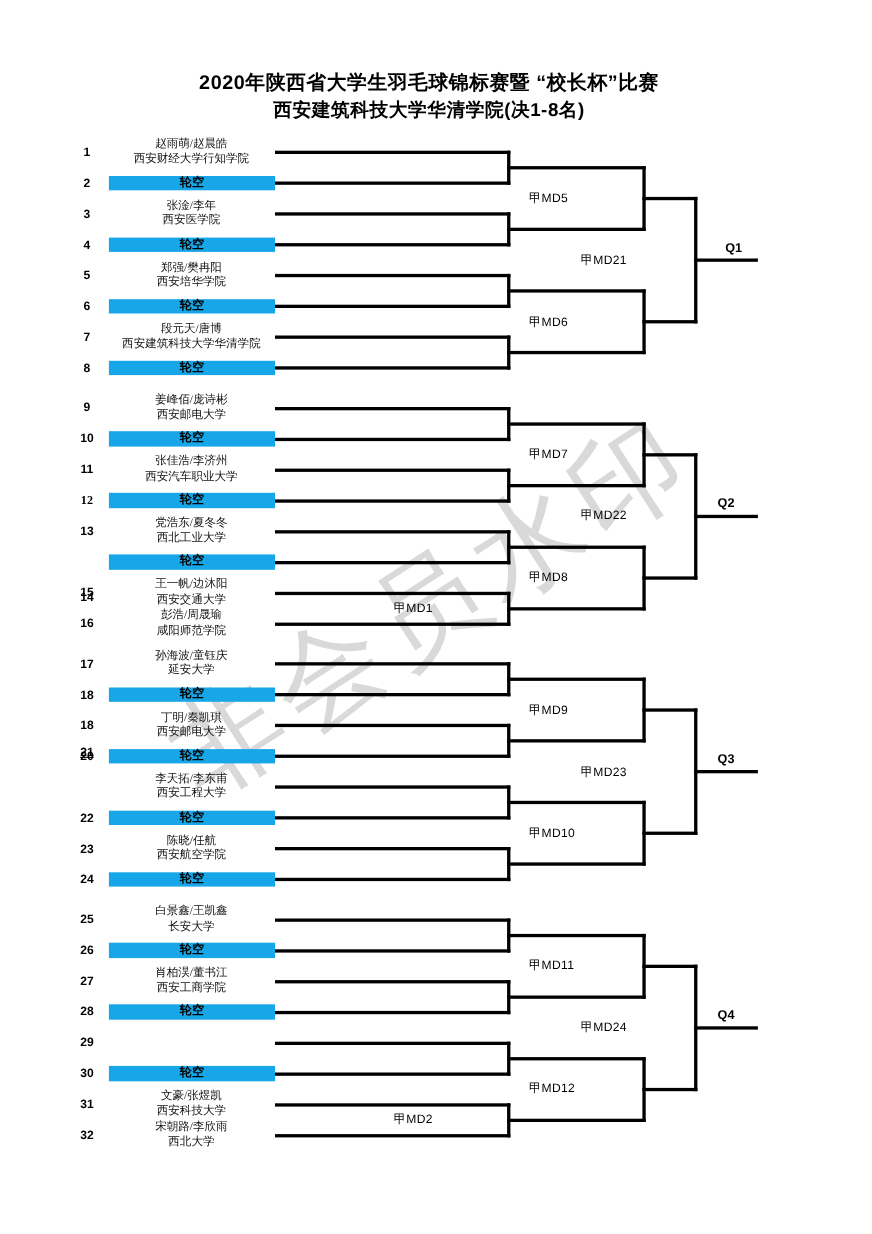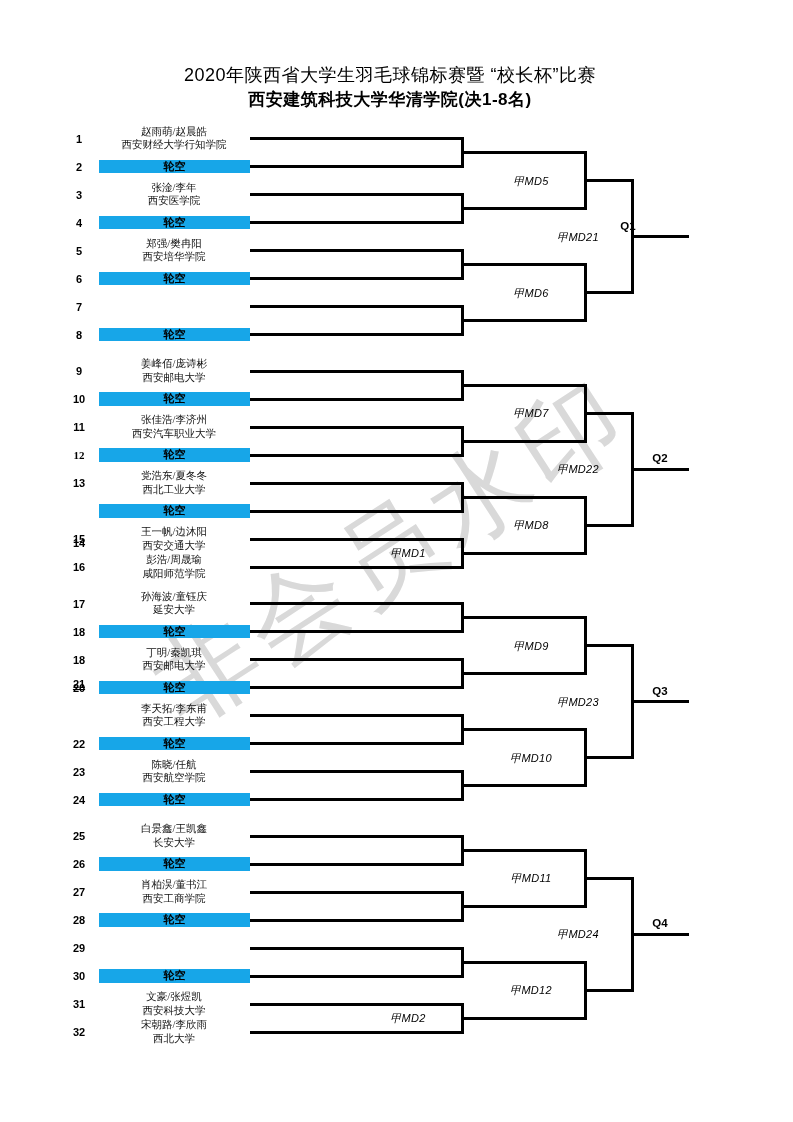--- a/index.html
+++ b/index.html
@@ -2,21 +2,21 @@
 <html style="--bye: #17a6e8; --line: #000000; --wm: #d9d9d9;"><head>
 <meta charset="utf-8">
 <style>
   html,body { margin:0; padding:0; background:#ffffff; }
   .page {
     position:relative; width:793px; height:1122px; background:#fff; overflow:hidden;
     font-family:"Liberation Sans","DejaVu Sans",sans-serif; color:#000;
   }
   .title {
     position:absolute; left:0; top:62px; width:780px; text-align:center;
-    font-size:18px; font-weight:400; line-height:26px; letter-spacing:0.5px;
+    font-size:18px; font-weight:700; line-height:26px; letter-spacing:0.5px;
   }
   .subtitle {
     position:absolute; left:0; top:88px; width:780px; text-align:center;
     font-size:17px; font-weight:700; line-height:24px; letter-spacing:0.5px;
   }
   .watermark {
     position:absolute; left:393px; top:552px; z-index:0;
     transform:translate(-50%,-50%) rotate(-33deg);
     font-size:100px; letter-spacing:8px; white-space:nowrap;
     color:var(--wm,#dadada); font-weight:400; pointer-events:none;
@@ -31,22 +31,22 @@
     position:absolute; left:84px; width:180px; text-align:center;
     font-family:"Liberation Serif","DejaVu Serif",serif;
     font-size:10.5px; line-height:13.2px; color:#111;
   }
   .bye {
     position:absolute; left:99px; width:151px; height:13.5px;
     background:var(--bye,#17a6e8); text-align:center;
     font-size:11px; font-weight:700; line-height:13.5px; color:#000;
   }
   .lbl {
-    position:absolute; width:100px; text-align:center;
-    font-size:11px; line-height:14px; letter-spacing:0.3px;font-style:italic;
+    position:absolute; width:100px; text-align:left;
+    font-size:11px; line-height:14px; letter-spacing:0.3px;
   }
   .qlbl {
     position:absolute; width:58px; text-align:center;
     font-size:11.5px; font-weight:700; line-height:14px;
   }
 </style>
 </head>
 <body>
 
 <div class="page">
@@ -75,20 +75,24 @@
       <div class="num" style="top: 243.5px;">5</div>
       <div class="team" style="top: 236.9px;">
         <div>郑强/樊冉阳</div>
         <div>西安培华学院</div>
       </div>
       <div class="hl" style="left: 250px; top: 249px; width: 214px; height: 3px;"></div>
       <div class="num" style="top: 271.5px;">6</div>
       <div class="bye" style="top: 271.75px;">轮空</div>
       <div class="hl" style="left: 250px; top: 277px; width: 214px; height: 3px;"></div>
       <div class="num" style="top: 299.5px;">7</div>
+      <div class="team" style="top: 292.9px;">
+        <div>段元天/唐博</div>
+        <div>西安建筑科技大学华清学院</div>
+      </div>
       <div class="hl" style="left: 250px; top: 305px; width: 214px; height: 3px;"></div>
       <div class="num" style="top: 327.5px;">8</div>
       <div class="bye" style="top: 327.75px;">轮空</div>
       <div class="hl" style="left: 250px; top: 333px; width: 214px; height: 3px;"></div>
       <div class="num" style="top: 364px;">9</div>
       <div class="team" style="top: 357.4px;">
         <div>姜峰佰/庞诗彬</div>
         <div>西安邮电大学</div>
       </div>
       <div class="hl" style="left: 250px; top: 369.5px; width: 214px; height: 3px;"></div>
@@ -250,21 +254,21 @@
       <div class="lbl" style="left: 481px; top: 750.5px;">甲MD10</div>
       <div class="vl" style="left: 584px; top: 848.5px; width: 3px; height: 59px;"></div>
       <div class="hl" style="left: 584px; top: 876.5px; width: 50px; height: 3px;"></div>
       <div class="lbl" style="left: 481px; top: 871px;">甲MD11</div>
       <div class="vl" style="left: 584px; top: 960.5px; width: 3px; height: 59px;"></div>
       <div class="hl" style="left: 584px; top: 988.5px; width: 50px; height: 3px;"></div>
       <div class="lbl" style="left: 481px; top: 983px;">甲MD12</div>
       <div class="vl" style="left: 631px; top: 179px; width: 3px; height: 115px;"></div>
       <div class="hl" style="left: 631px; top: 235px; width: 58px; height: 3px;"></div>
       <div class="lbl" style="left: 528px; top: 229.5px;">甲MD21</div>
-      <div class="qlbl" style="left: 599px; top: 218.5px;">Q1</div>
+      <div class="qlbl" style="left: 638px; top: 218.5px;">Q1</div>
       <div class="vl" style="left: 631px; top: 411.5px; width: 3px; height: 115px;"></div>
       <div class="hl" style="left: 631px; top: 467.5px; width: 58px; height: 3px;"></div>
       <div class="lbl" style="left: 528px; top: 462px;">甲MD22</div>
       <div class="qlbl" style="left: 631px; top: 451px;">Q2</div>
       <div class="vl" style="left: 631px; top: 644px; width: 3px; height: 115px;"></div>
       <div class="hl" style="left: 631px; top: 700px; width: 58px; height: 3px;"></div>
       <div class="lbl" style="left: 528px; top: 694.5px;">甲MD23</div>
       <div class="qlbl" style="left: 631px; top: 683.5px;">Q3</div>
       <div class="vl" style="left: 631px; top: 876.5px; width: 3px; height: 115px;"></div>
       <div class="hl" style="left: 631px; top: 932.5px; width: 58px; height: 3px;"></div>

